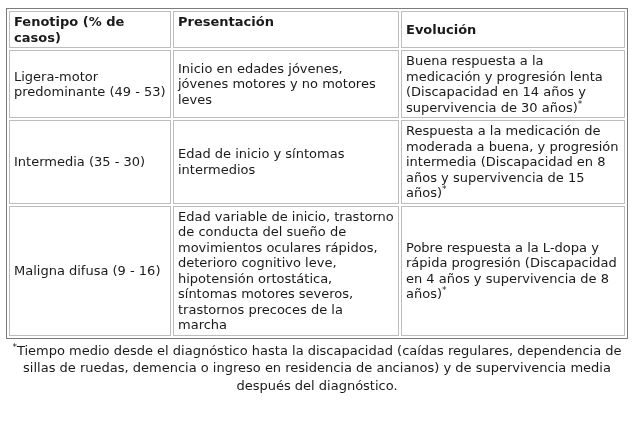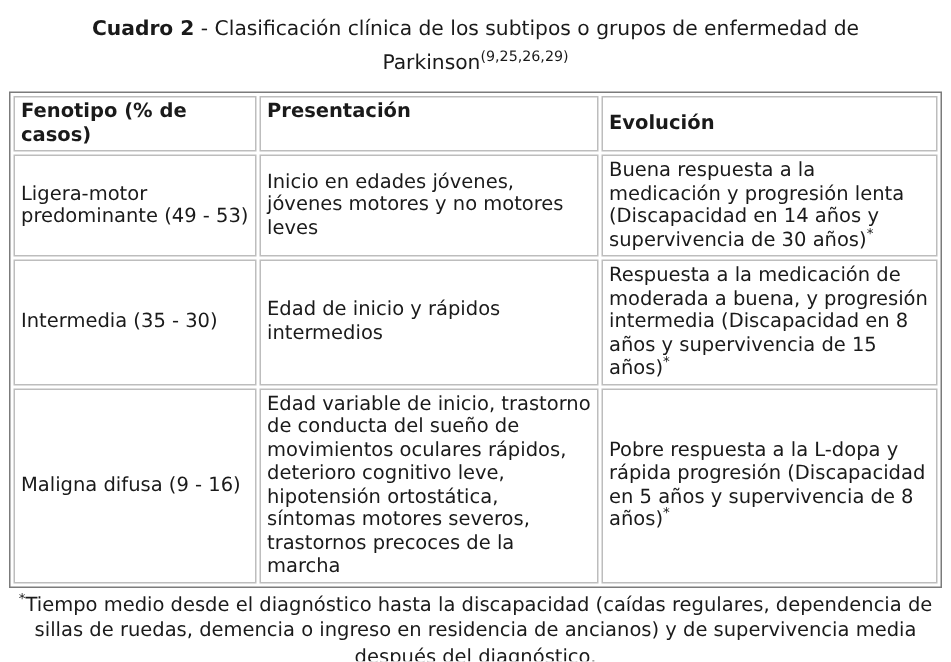--- a/index.html
+++ b/index.html
@@ -61,44 +61,43 @@
     font-size: 13px;
     line-height: 17.5px;
   }
   .footnote sup { font-size: 9px; line-height: 0; }
 </style>
 </head>
 <body>
 
 <div class="page">
 
-  <p class="title"><span class="title-label">Cuadro 2</span><span> - Clasificación clínica de los subtipos o grupos de enfermedad de Parkinson</span><sup>(9,25,26,29)</sup></p>
 
   <table class="cuadro">
     <thead>
       <tr>
         <th class="col-fenotipo">Fenotipo (% de casos)</th>
         <th class="col-presentacion">Presentación</th>
         <th class="v-middle">Evolución</th>
       </tr>
     </thead>
     <tbody>
       <tr>
         <td>Ligera-motor predominante (49 - 53)</td>
         <td>Inicio en edades jóvenes, jóvenes motores y no motores leves</td>
         <td><span>Buena respuesta a la medicación y progresión lenta (Discapacidad en 14 años y supervivencia de 30 años)</span><sup class="ast">*</sup></td>
       </tr>
       <tr>
         <td>Intermedia (35 - 30)</td>
-        <td>Edad de inicio y rápidos intermedios</td>
+        <td>Edad de inicio y síntomas intermedios</td>
         <td><span>Respuesta a la medicación de moderada a buena, y progresión intermedia (Discapacidad en 8 años y supervivencia de 15 años)</span><sup class="ast">*</sup></td>
       </tr>
       <tr>
         <td>Maligna difusa (9 - 16)</td>
         <td>Edad variable de inicio, trastorno de conducta del sueño de movimientos oculares rápidos, deterioro cognitivo leve, hipotensión ortostática, síntomas motores severos, trastornos precoces de la marcha</td>
-        <td><span>Pobre respuesta a la L-dopa y rápida progresión (Discapacidad en 5 años y supervivencia de 8 años)</span><sup class="ast">*</sup></td>
+        <td><span>Pobre respuesta a la L-dopa y rápida progresión (Discapacidad en 4 años y supervivencia de 8 años)</span><sup class="ast">*</sup></td>
       </tr>
     </tbody>
   </table>
 
   <p class="footnote"><sup>*</sup><span>Tiempo medio desde el diagnóstico hasta la discapacidad (caídas regulares, dependencia de sillas de ruedas, demencia o ingreso en residencia de ancianos) y de supervivencia media después del diagnóstico.</span></p>
 
 </div>
 
 </body></html>

